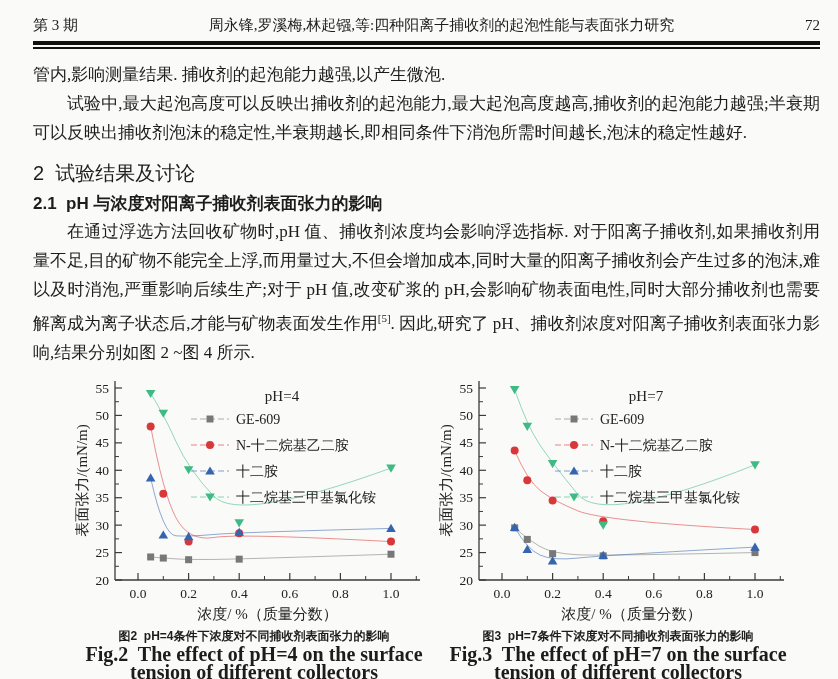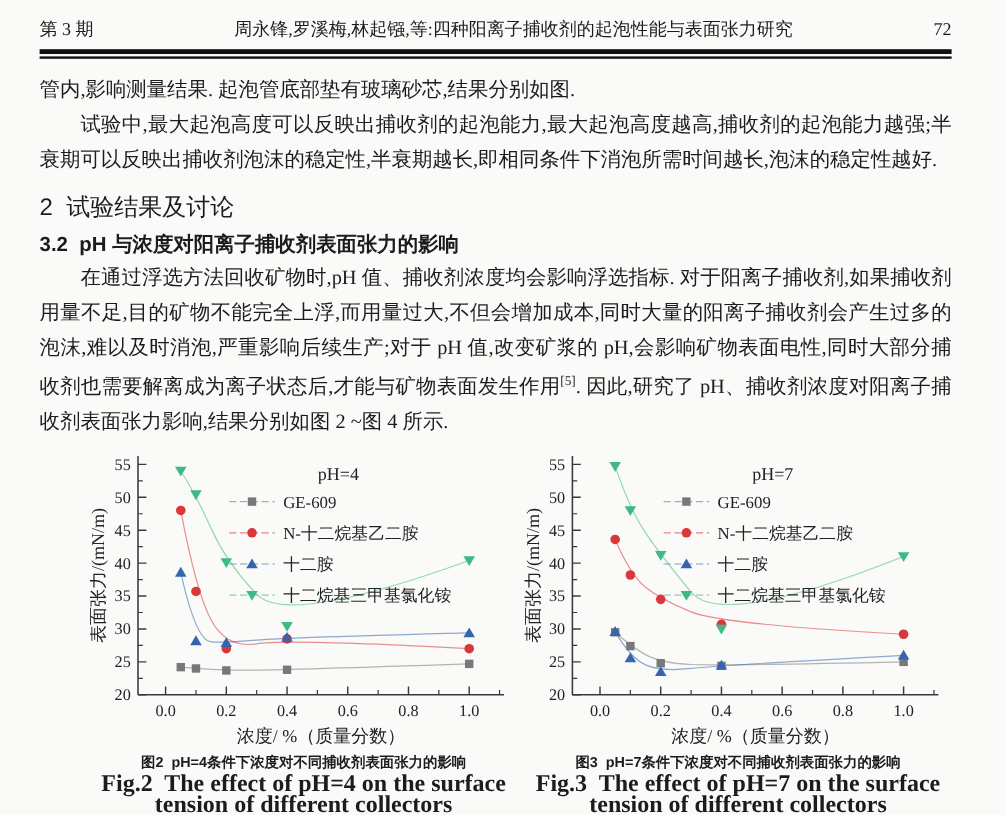--- a/index.html
+++ b/index.html
@@ -1,19 +1,19 @@
 <!DOCTYPE html>
 <html><head>
 <meta charset="utf-8">
 <style>
   html,body{margin:0;padding:0;background:#fafaf8;}
   .page{
     position:relative;width:838px;height:679px;background:#fafaf8;
     font-family:"Liberation Serif","DejaVu Serif",serif;color:#1c1c1c;
-    box-sizing:border-box;padding:14px 45px 0 33px;overflow:hidden;
+    box-sizing:border-box;padding:14px 18px 0 33px;overflow:hidden;
   }
   .journal-header{display:flex;align-items:baseline;font-size:15px;line-height:22px;}
   .jh-issue{flex:0 0 auto;}
   .jh-title{flex:1 1 auto;text-align:center;}
   .jh-page{flex:0 0 auto;}
   .rule-thick{height:4px;background:#111;margin-top:5px;}
   .rule-thin{height:2px;background:#111;margin-top:2px;}
   .body-text{
     margin:11px 0 0 0;font-size:17px;line-height:29px;text-align:justify;
   }
@@ -45,25 +45,25 @@
 <div class="page">
 
   <header class="journal-header">
     <span class="jh-issue">第 3 期</span>
     <span class="jh-title">周永锋,罗溪梅,林起镪,等:四种阳离子捕收剂的起泡性能与表面张力研究</span>
     <span class="jh-page">72</span>
   </header>
   <div class="rule-thick"></div>
   <div class="rule-thin"></div>
 
-  <p class="body-text">管内,影响测量结果. 起泡管底部垫有玻璃砂芯,结果分别如图.</p>
+  <p class="body-text">管内,影响测量结果. 捕收剂的起泡能力越强,以产生微泡.</p>
   <p class="body-text nomargin indent">试验中,最大起泡高度可以反映出捕收剂的起泡能力,最大起泡高度越高,捕收剂的起泡能力越强;半衰期可以反映出捕收剂泡沫的稳定性,半衰期越长,即相同条件下消泡所需时间越长,泡沫的稳定性越好.</p>
 
   <h2 class="sec keep-space">2  试验结果及讨论</h2>
-  <h3 class="subsec keep-space">3.2  pH 与浓度对阳离子捕收剂表面张力的影响</h3>
+  <h3 class="subsec keep-space">2.1  pH 与浓度对阳离子捕收剂表面张力的影响</h3>
 
   <p class="body-text nomargin indent"><span>在通过浮选方法回收矿物时,pH 值、捕收剂浓度均会影响浮选指标. 对于阳离子捕收剂,如果捕收剂用量不足,目的矿物不能完全上浮,而用量过大,不但会增加成本,同时大量的阳离子捕收剂会产生过多的泡沫,难以及时消泡,严重影响后续生产;对于 pH 值,改变矿浆的 pH,会影响矿物表面电性,同时大部分捕收剂也需要解离成为离子状态后,才能与矿物表面发生作用</span><sup class="ref">[5]</sup><span>. 因此,研究了 pH、捕收剂浓度对阳离子捕收剂表面张力影响,结果分别如图 2 ~图 4 所示.</span></p>
 
   <div class="figures">
     <figure class="fig">
       <svg id="chart-0" width="352" height="250" viewBox="0 0 352 250">
           <line x1="40" y1="205" x2="345" y2="205" stroke="#3a3a3a" stroke-width="1.3"></line>
           <line x1="40" y1="205" x2="40" y2="6" stroke="#3a3a3a" stroke-width="1.3"></line>
           <line x1="63" y1="205" x2="63" y2="198" stroke="#3a3a3a" stroke-width="1.2"></line>
           <text x="63" y="223" text-anchor="middle" font-size="13.5" fill="#222" font-family="&quot;Liberation Serif&quot;,&quot;DejaVu Serif&quot;,serif">0.0</text>

